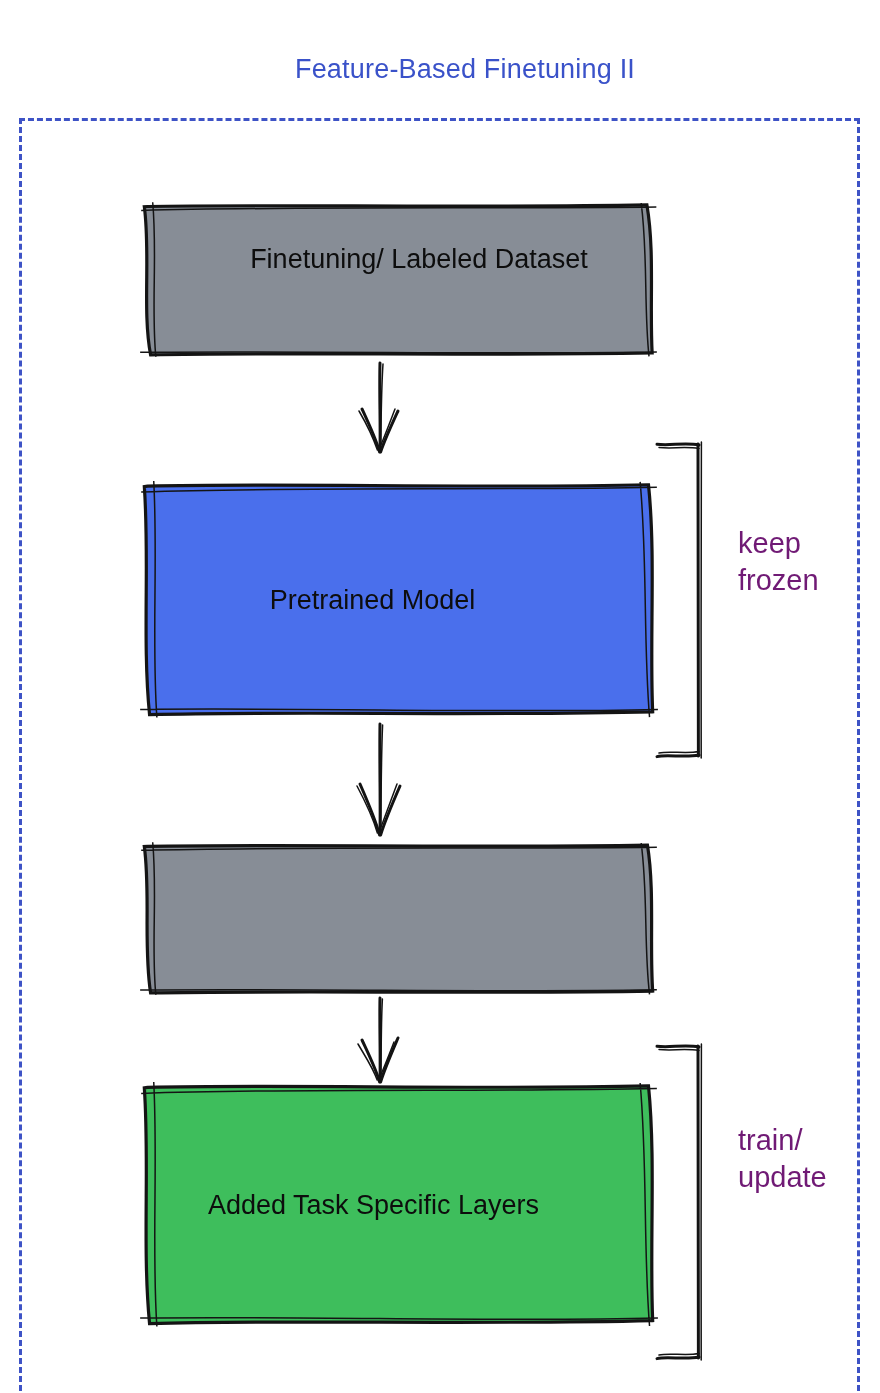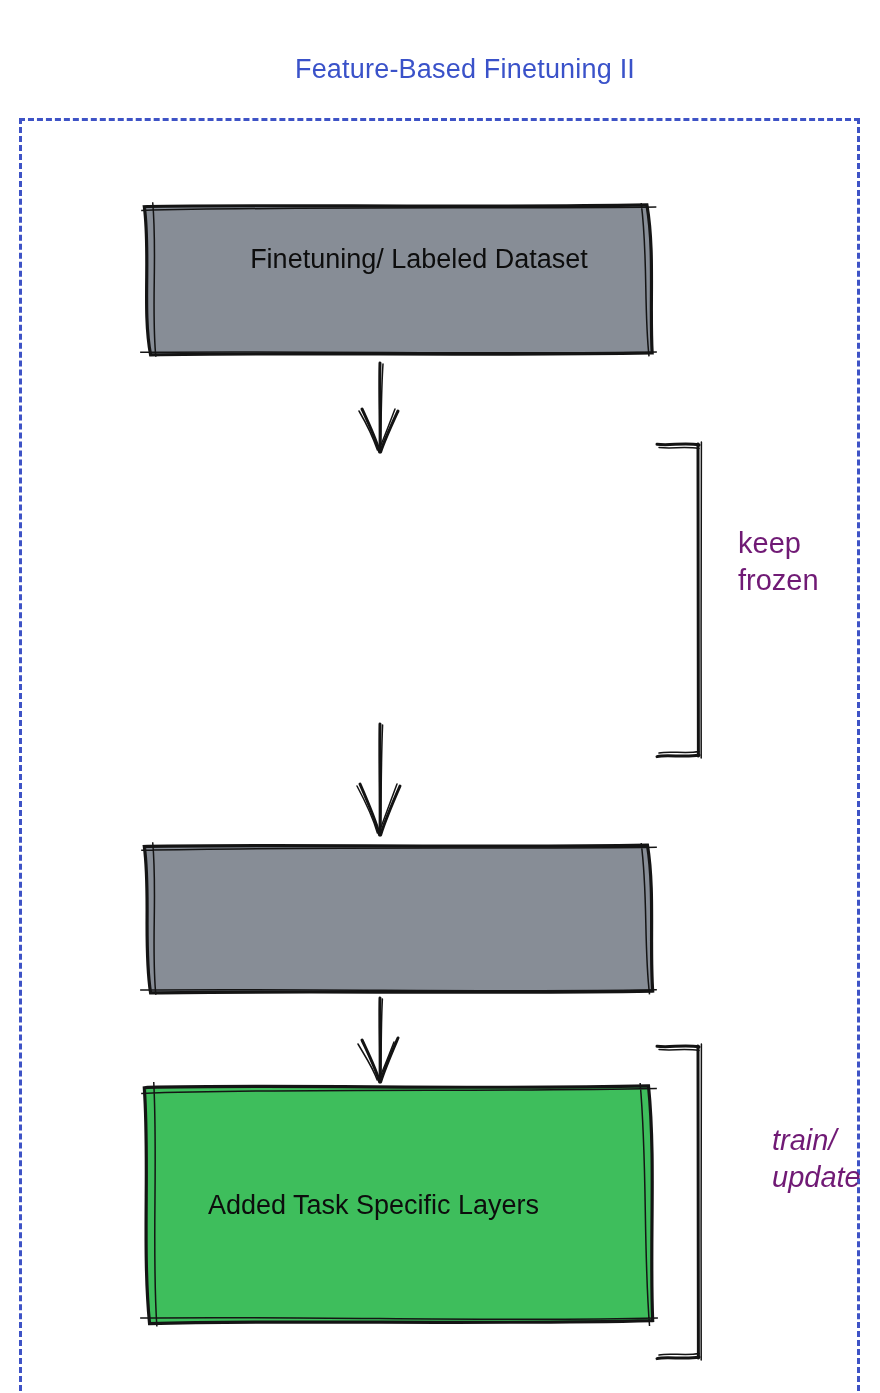--- a/index.html
+++ b/index.html
@@ -85,21 +85,21 @@
   .stroke-thin { stroke-width: 1.5px; }
 
   .side-note {
     position: absolute;
     font-size: 29px;
     line-height: 37px;
     color: #701a75;
     white-space: nowrap;
   }
   .note-keep-frozen { left: 738px; top: 497px; }
-  .note-train-update { left: 772px; top: 1094px; font-style: italic; }
+  .note-train-update { left: 738px; top: 1094px; }
 </style>
 </head>
 <body>
 
 <div class="canvas">
 
   <div class="page-title" style="color: rgb(58, 82, 201);">Feature-Based Finetuning II</div>
 
   <div class="dashed-frame"></div>
 
@@ -113,20 +113,27 @@
 
   <svg class="connector" style="left:345px; top:333px;" width="70" height="98">
     <path class="stroke-main" d="M35,2 C34.2,30 35.6,62 35,90"></path>
     <path class="stroke-thin" d="M38,3 C36.2,30 36.4,56 35.6,82"></path>
     <path class="stroke-main" d="M17,48 C23,61 30.5,77 34.6,91"></path>
     <path class="stroke-main" d="M53,50 C47,63 40,78 35.6,91"></path>
     <path class="stroke-thin" d="M14,50 C21,62 28,76 32.4,89"></path>
     <path class="stroke-thin" d="M50,48 C45,61 39.4,76 34.2,88"></path>
   </svg>
 
+  <div class="node" style="left:137px; top:451px; width:523px; height:240px;">
+    <svg class="node-bg" viewBox="0 0 100 100" preserveAspectRatio="none">
+      <path class="fill-path" vector-effect="non-scaling-stroke" d="M2,3 C28,1.6 64,4 97.8,2.4 C99.2,32 98,66 98.6,97 C64,98.8 30,96.6 2.4,98.2 C1,68 2.4,34 1.4,3.2 Z" style="fill: rgb(74, 111, 236);"></path>
+      <path class="accent-path" vector-effect="non-scaling-stroke" d="M0.8,5.4 C32,3.2 68,4.8 99.4,3.4 M96.2,1.2 C97.6,34 96.8,68 98,99.2 M0.6,96 C34,95.2 70,97.6 99.6,96 M3.2,0.8 C4,34 2.8,68 3.8,99.4"></path>
+    </svg>
+    <div class="node-label label-pretrained">Pretrained Model</div>
+  </div>
 
   <svg class="bracket" style="left:655px; top:410px;" width="50" height="324">
     <path class="stroke-main" d="M44,7 C30,4.2 14,8 2,6.2"></path>
     <path class="stroke-thin" d="M44,10.5 C30,8.2 16,11 4,9.4"></path>
     <path class="stroke-main" d="M43,6 C44,84 42.4,200 43.4,318"></path>
     <path class="stroke-thin" d="M46.4,4 C47,84 45.4,220 46.2,320"></path>
     <path class="stroke-main" d="M44,317 C30,320 12,316 2,318.6"></path>
     <path class="stroke-thin" d="M44,313.6 C30,316 14,312.6 4,315"></path>
   </svg>
   <div class="side-note note-keep-frozen">

